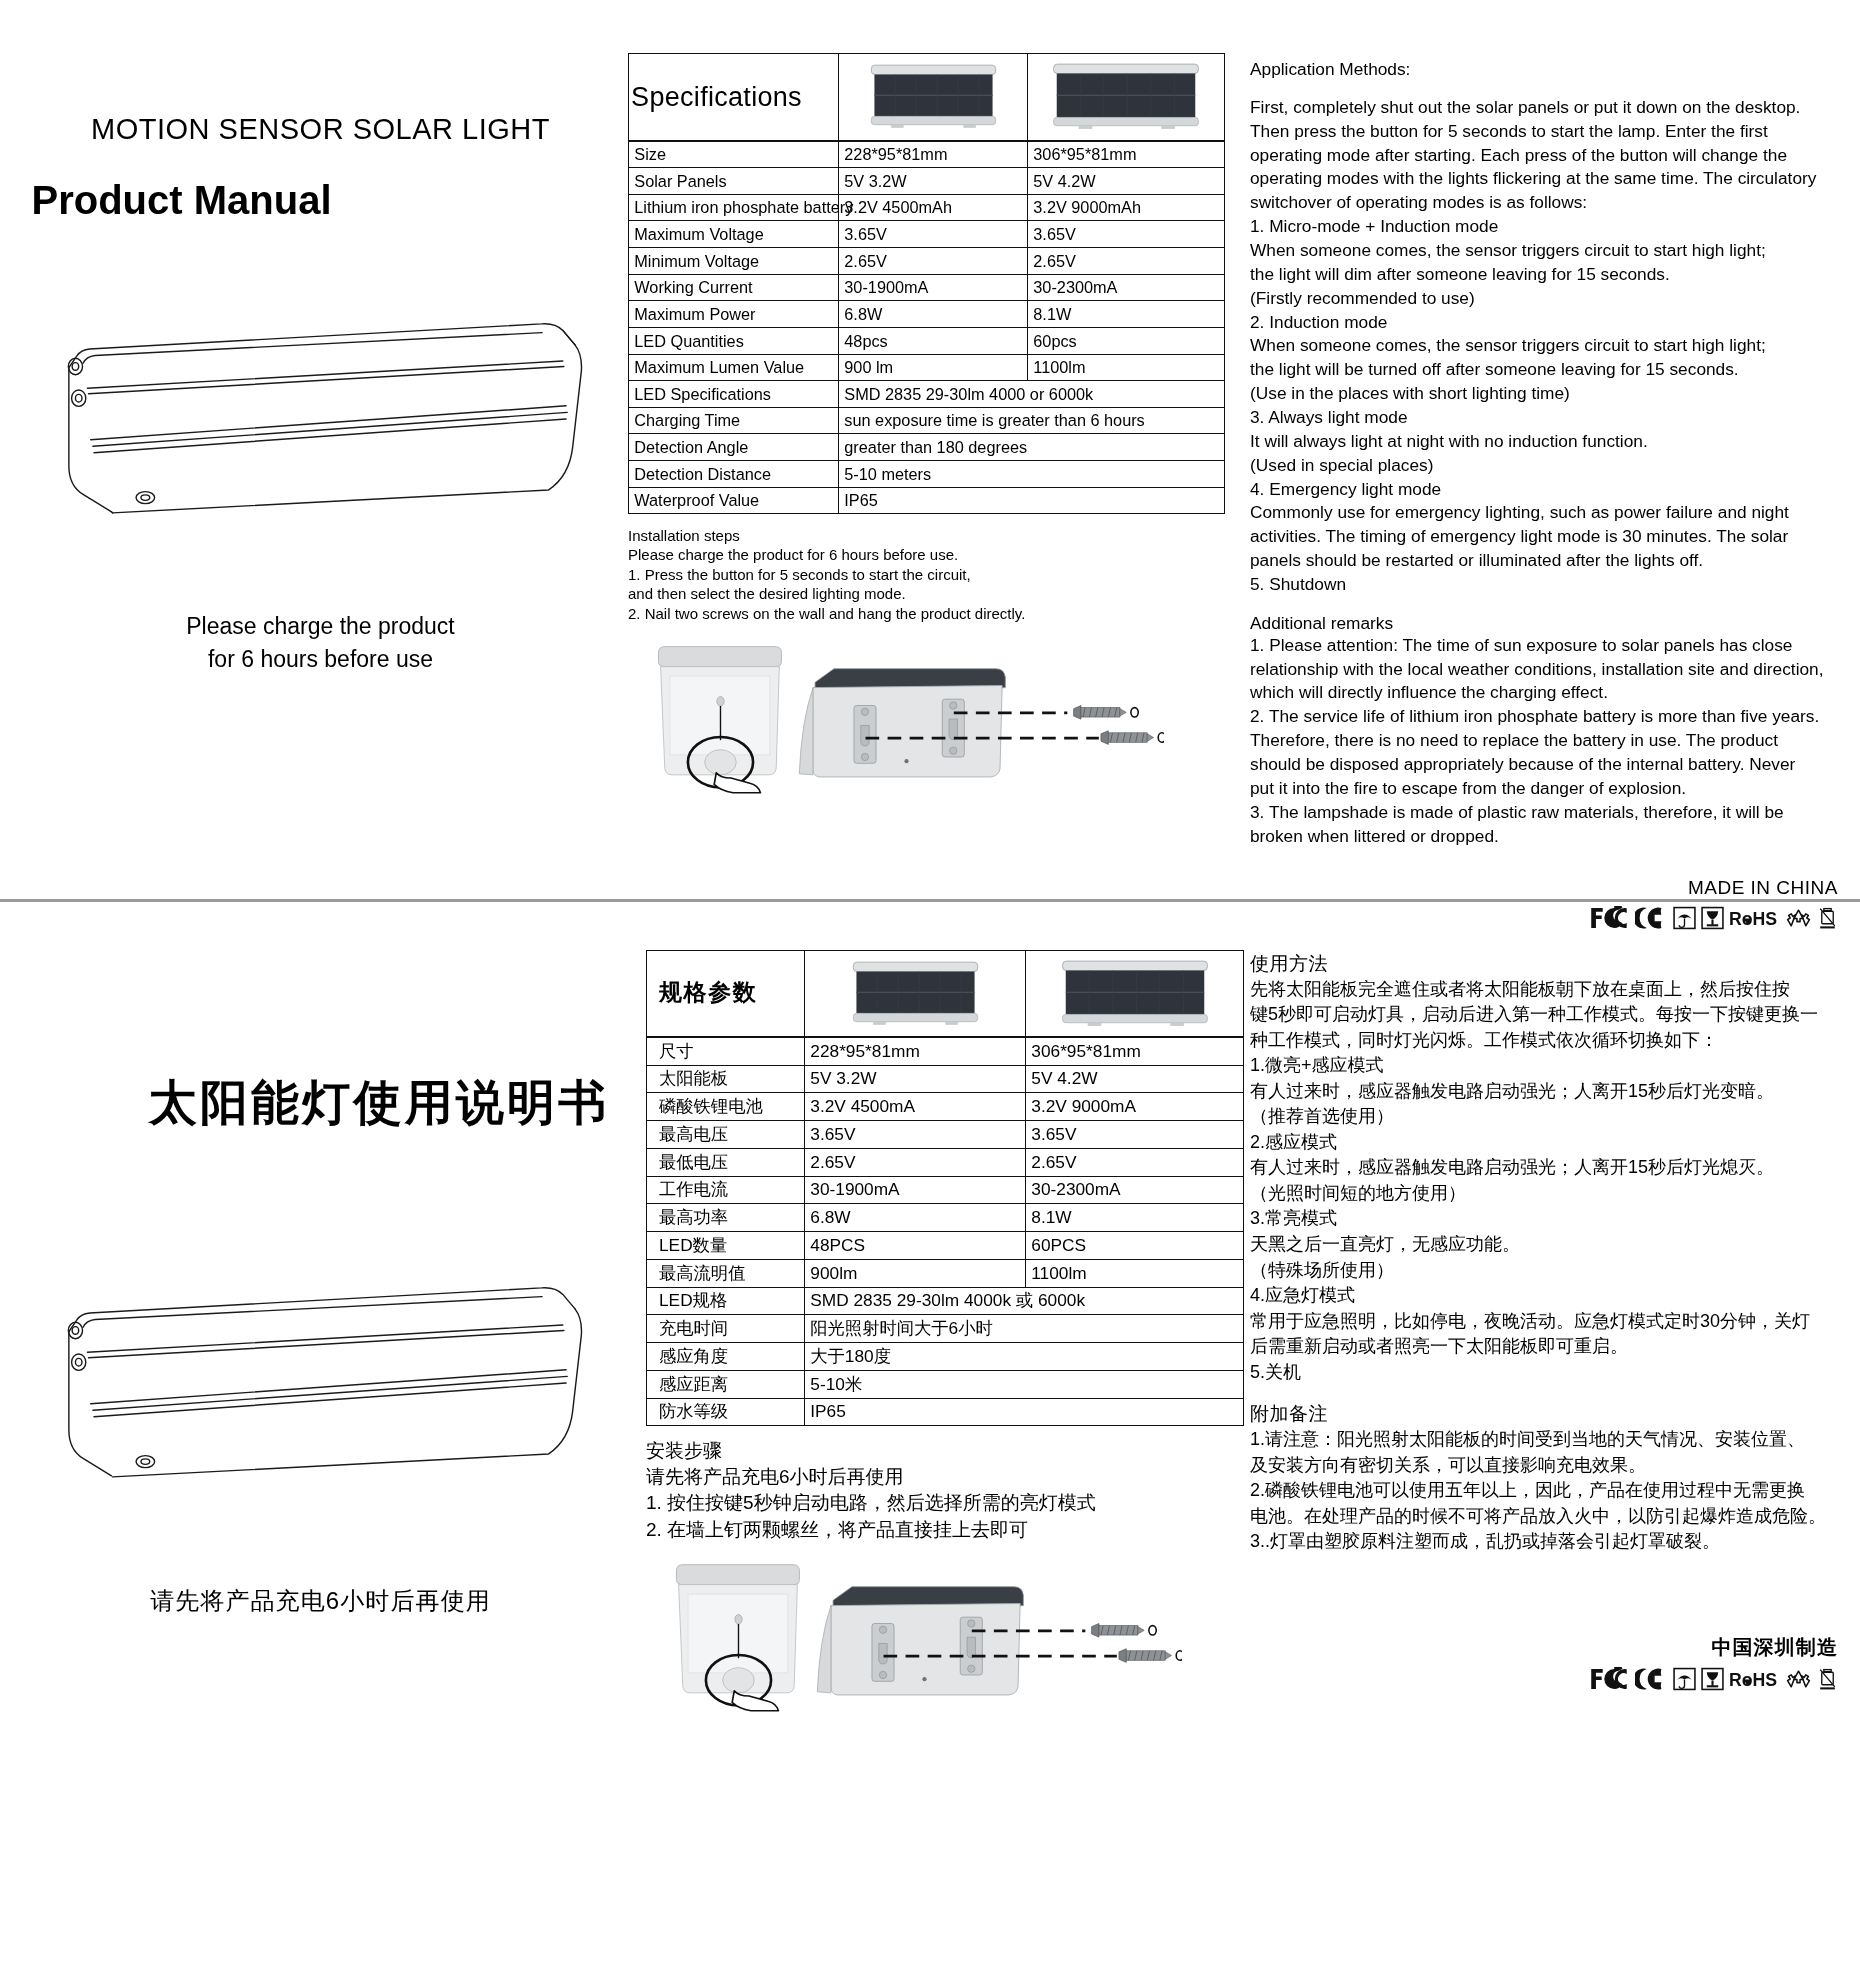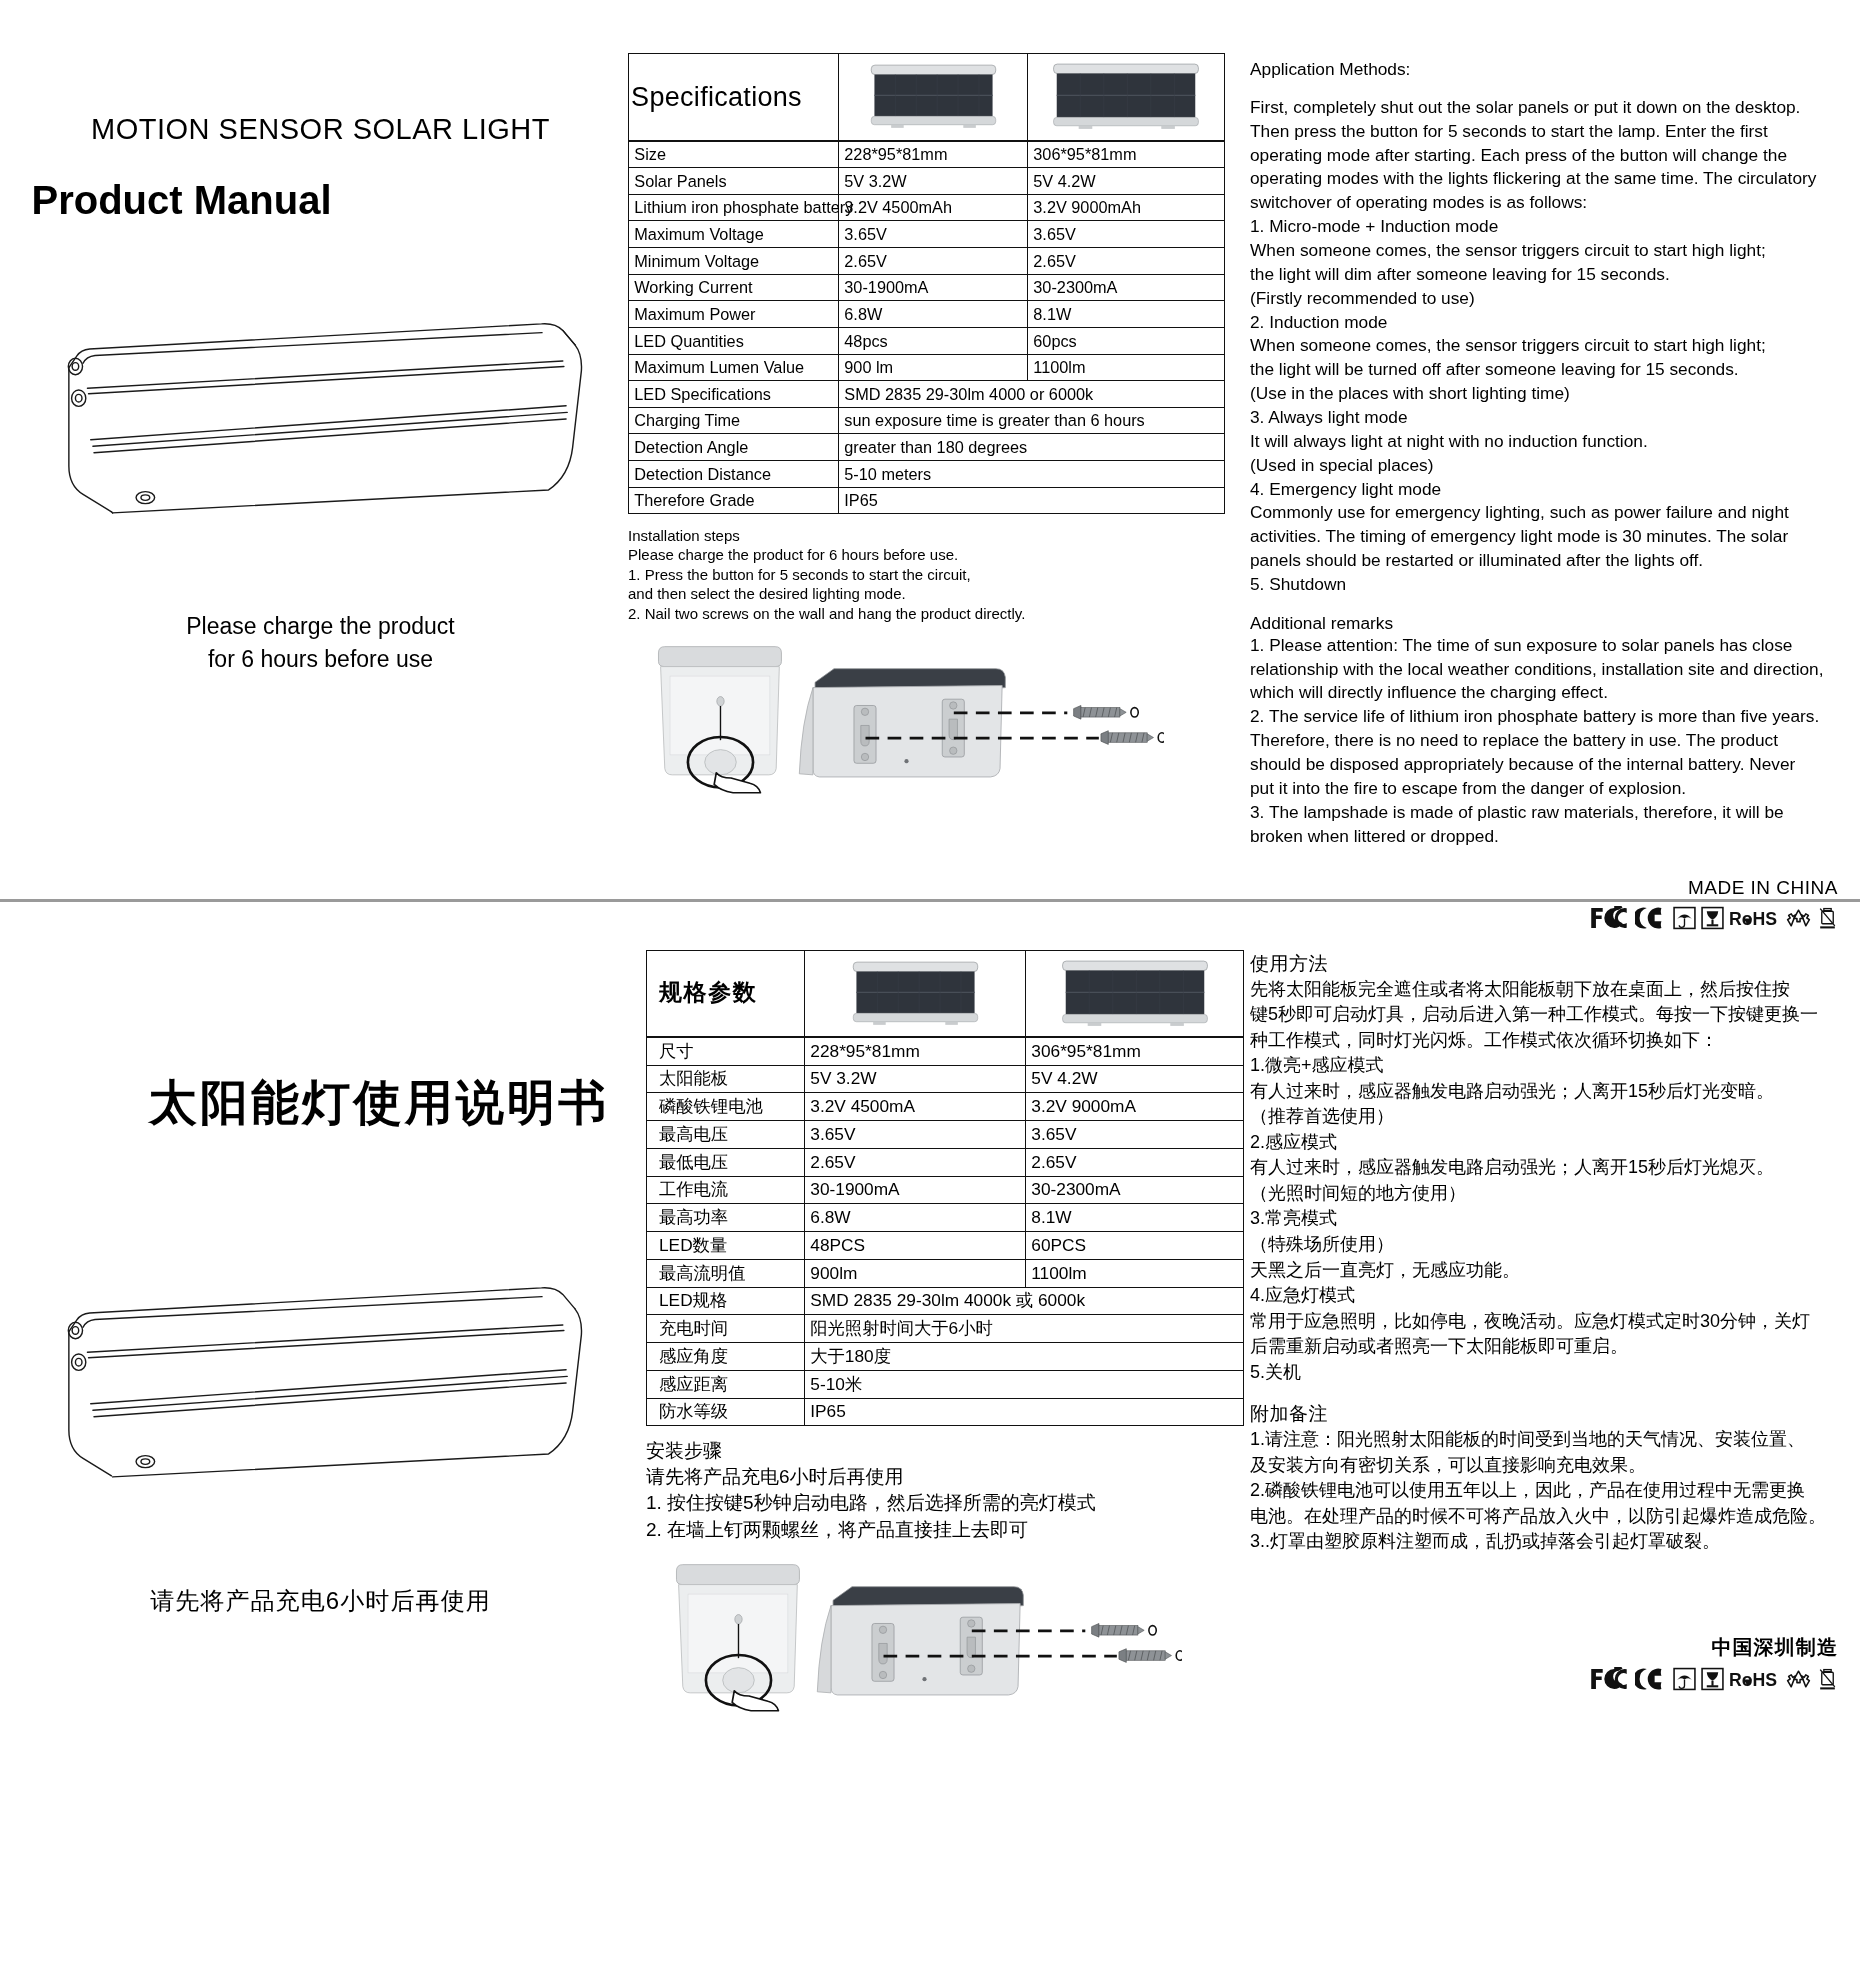--- a/index.html
+++ b/index.html
@@ -239,21 +239,21 @@
             </tr>
             <tr>
               <td class="c-label">Detection Angle</td>
               <td colspan="2">greater than 180 degrees</td>
             </tr>
             <tr>
               <td class="c-label">Detection Distance</td>
               <td colspan="2">5-10 meters</td>
             </tr>
             <tr>
-              <td class="c-label">Therefore Grade</td>
+              <td class="c-label">Waterproof Value</td>
               <td colspan="2">IP65</td>
             </tr>
           </tbody>
       </table>
 
       <div class="steps">
         <div class="ln">Installation steps</div>
         <div>
             <div class="ln">Please charge the product for 6 hours before use.</div>
             <div class="ln">1. Press the button for 5 seconds to start the circuit,</div>
@@ -654,22 +654,22 @@
           <div class="ln">先将太阳能板完全遮住或者将太阳能板朝下放在桌面上，然后按住按</div>
           <div class="ln">键5秒即可启动灯具，启动后进入第一种工作模式。每按一下按键更换一</div>
           <div class="ln">种工作模式，同时灯光闪烁。工作模式依次循环切换如下：</div>
           <div class="ln">1.微亮+感应模式</div>
           <div class="ln">   有人过来时，感应器触发电路启动强光；人离开15秒后灯光变暗。</div>
           <div class="ln">  （推荐首选使用）</div>
           <div class="ln">2.感应模式</div>
           <div class="ln">   有人过来时，感应器触发电路启动强光；人离开15秒后灯光熄灭。</div>
           <div class="ln">  （光照时间短的地方使用）</div>
           <div class="ln">3.常亮模式</div>
+          <div class="ln">   天黑之后一直亮灯，无感应功能。</div>
           <div class="ln">  （特殊场所使用）</div>
-          <div class="ln">   天黑之后一直亮灯，无感应功能。</div>
           <div class="ln">4.应急灯模式</div>
           <div class="ln">   常用于应急照明，比如停电，夜晚活动。应急灯模式定时30分钟，关灯</div>
           <div class="ln">   后需重新启动或者照亮一下太阳能板即可重启。</div>
           <div class="ln">  5.关机</div>
         </div>
       <div class="gap"></div>
       <div class="rhead zh">附加备注</div>
       <div class="rbody zh">
           <div class="ln">1.请注意：阳光照射太阳能板的时间受到当地的天气情况、安装位置、</div>
           <div class="ln">   及安装方向有密切关系，可以直接影响充电效果。</div>

